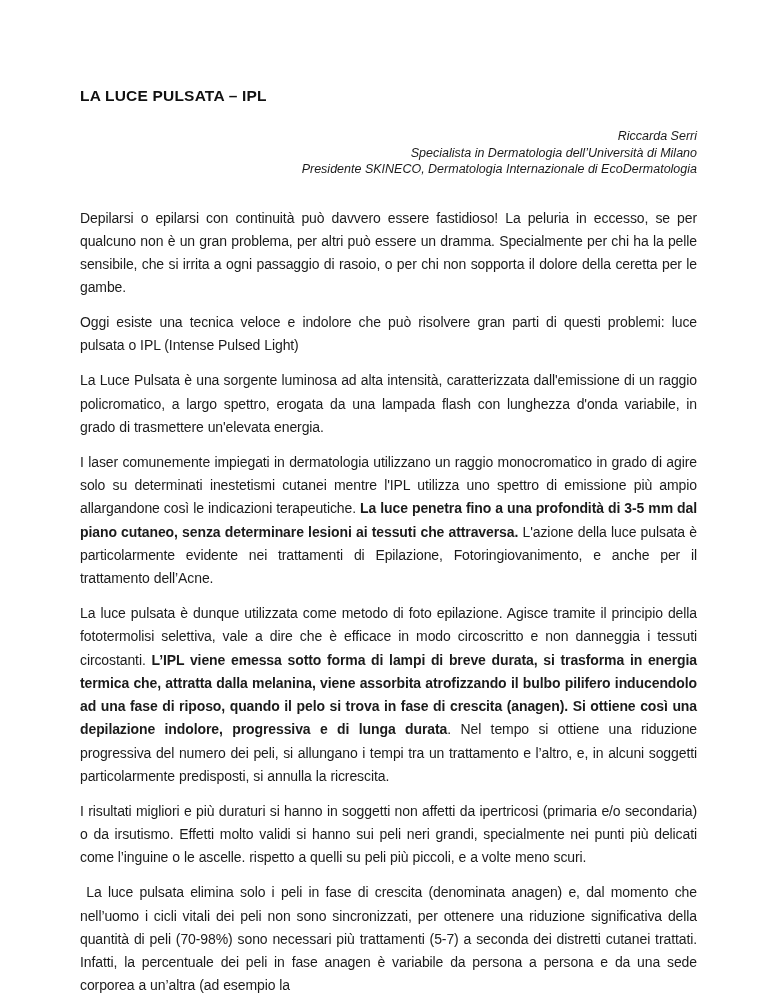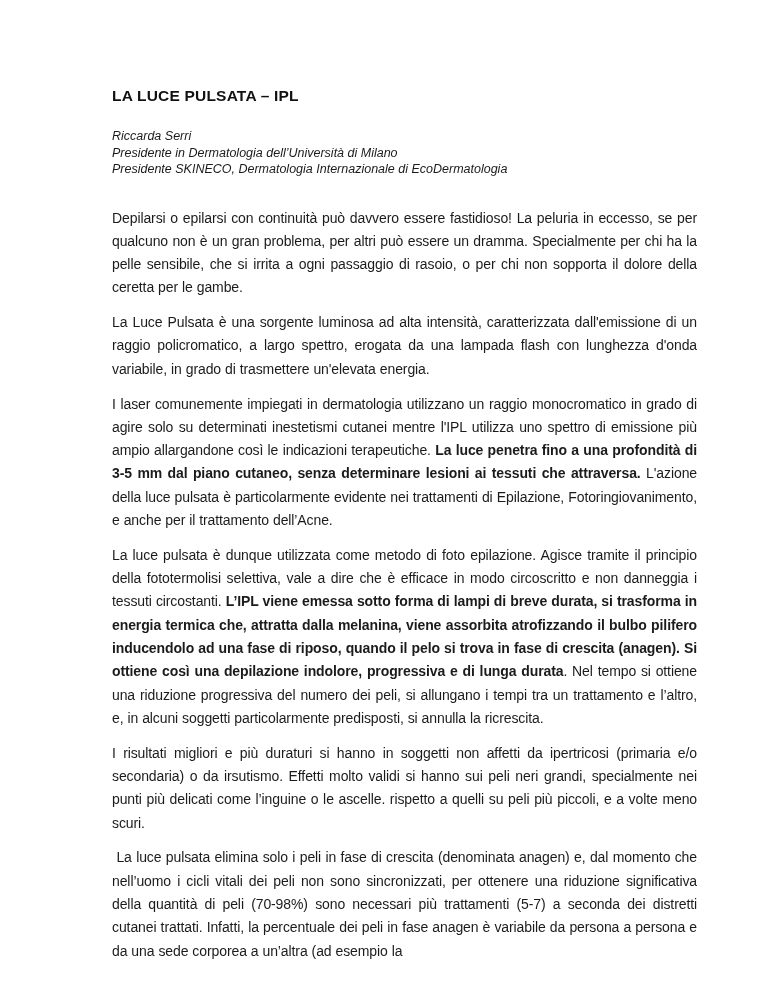--- a/index.html
+++ b/index.html
@@ -8,36 +8,37 @@
     background: #ffffff;
   }
   .page {
     position: relative;
     box-sizing: border-box;
     width: 768px;
     height: 994px;
     background: #ffffff;
     color: #1b1b1b;
     font-family: "Liberation Sans", sans-serif;
-    padding: 86px 71px 40px 112px;
+    padding: 86px 71px 40px 80px;
     overflow: hidden;
   }
   .title {
     font-size: 15.5px;
     font-weight: bold;
     color: #111111;
     letter-spacing: 0.2px;
     margin: 0 0 23px 0;
     line-height: 19px;
   }
   .author {
     font-style: italic;
     font-size: 12.5px;
     line-height: 16.5px;
     margin: 0 0 29px 0;
+    text-align: right;
   }
   .author-line {
     white-space: nowrap;
   }
   .doc-body p.para {
     margin: 0 0 11.5px 0;
     font-size: 14px;
     line-height: 23.3px;
     text-align: justify;
     letter-spacing: -0.1px;
@@ -48,25 +49,26 @@
   }
 </style>
 </head>
 <body>
 
 <div class="page">
   <h1 class="title">LA LUCE PULSATA – IPL</h1>
 
   <div class="author">
       <div class="author-line">Riccarda Serri</div>
-      <div class="author-line">Presidente in Dermatologia dell’Università di Milano</div>
+      <div class="author-line">Specialista in Dermatologia dell’Università di Milano</div>
       <div class="author-line">Presidente SKINECO, Dermatologia Internazionale di EcoDermatologia</div>
     </div>
 
   <div class="doc-body">
       <p class="para"><span>Depilarsi o epilarsi con continuità può davvero essere fastidioso! La peluria in eccesso, se per qualcuno non è un gran problema, per altri può essere un dramma. Specialmente per chi ha la pelle sensibile, che si irrita a ogni passaggio di rasoio, o per chi non sopporta il dolore della ceretta per le gambe.</span></p>
+      <p class="para"><span>Oggi esiste una tecnica veloce e indolore che può risolvere gran parti di questi problemi: luce pulsata o IPL (Intense Pulsed Light)</span></p>
       <p class="para"><span>La Luce Pulsata è una sorgente luminosa ad alta intensità, caratterizzata dall'emissione di un raggio policromatico, a largo spettro, erogata da una lampada flash con lunghezza d'onda variabile, in grado di trasmettere un'elevata energia.</span></p>
       <p class="para"><span>I laser comunemente impiegati in dermatologia utilizzano un raggio monocromatico in grado di agire solo su determinati inestetismi cutanei mentre l'IPL utilizza uno spettro di emissione più ampio allargandone così le indicazioni terapeutiche. </span><span class="bold">La luce penetra fino a una profondità di 3-5 mm dal piano cutaneo, senza determinare lesioni ai tessuti che attraversa.</span><span> L'azione della luce pulsata è particolarmente evidente nei trattamenti di Epilazione, Fotoringiovanimento, e anche per il trattamento dell’Acne.</span></p>
       <p class="para"><span>La luce pulsata è dunque utilizzata come metodo di foto epilazione. Agisce tramite il principio della fototermolisi selettiva, vale a dire che è efficace in modo circoscritto e non danneggia i tessuti circostanti. </span><span class="bold">L’IPL viene emessa sotto forma di lampi di breve durata, si trasforma in energia termica che, attratta dalla melanina, viene assorbita atrofizzando il bulbo pilifero inducendolo ad una fase di riposo,  quando il pelo si trova in fase di crescita (anagen). Si ottiene così una depilazione indolore, progressiva e di lunga durata</span><span>.  Nel tempo si ottiene una riduzione progressiva del numero dei peli, si allungano i tempi tra un trattamento e l’altro, e, in alcuni soggetti particolarmente predisposti, si annulla la ricrescita.</span></p>
       <p class="para"><span>I risultati migliori e più duraturi si hanno in soggetti non affetti da ipertricosi (primaria e/o secondaria) o da irsutismo. Effetti molto validi si hanno sui peli neri grandi,  specialmente nei punti più delicati come l’inguine o le ascelle.  rispetto a quelli su peli più piccoli, e a volte meno scuri.</span></p>
       <p class="para"><span>&nbsp;La luce pulsata elimina solo i peli in fase di crescita (denominata anagen) e, dal momento che nell’uomo i cicli vitali dei peli non sono sincronizzati, per ottenere una riduzione significativa della quantità di peli (70-98%) sono necessari più trattamenti (5-7) a seconda dei distretti cutanei trattati. Infatti, la percentuale dei peli in fase anagen è variabile da persona a persona e da una sede corporea a un’altra (ad esempio la</span></p>
     </div>
 </div>
 
 </body></html>

